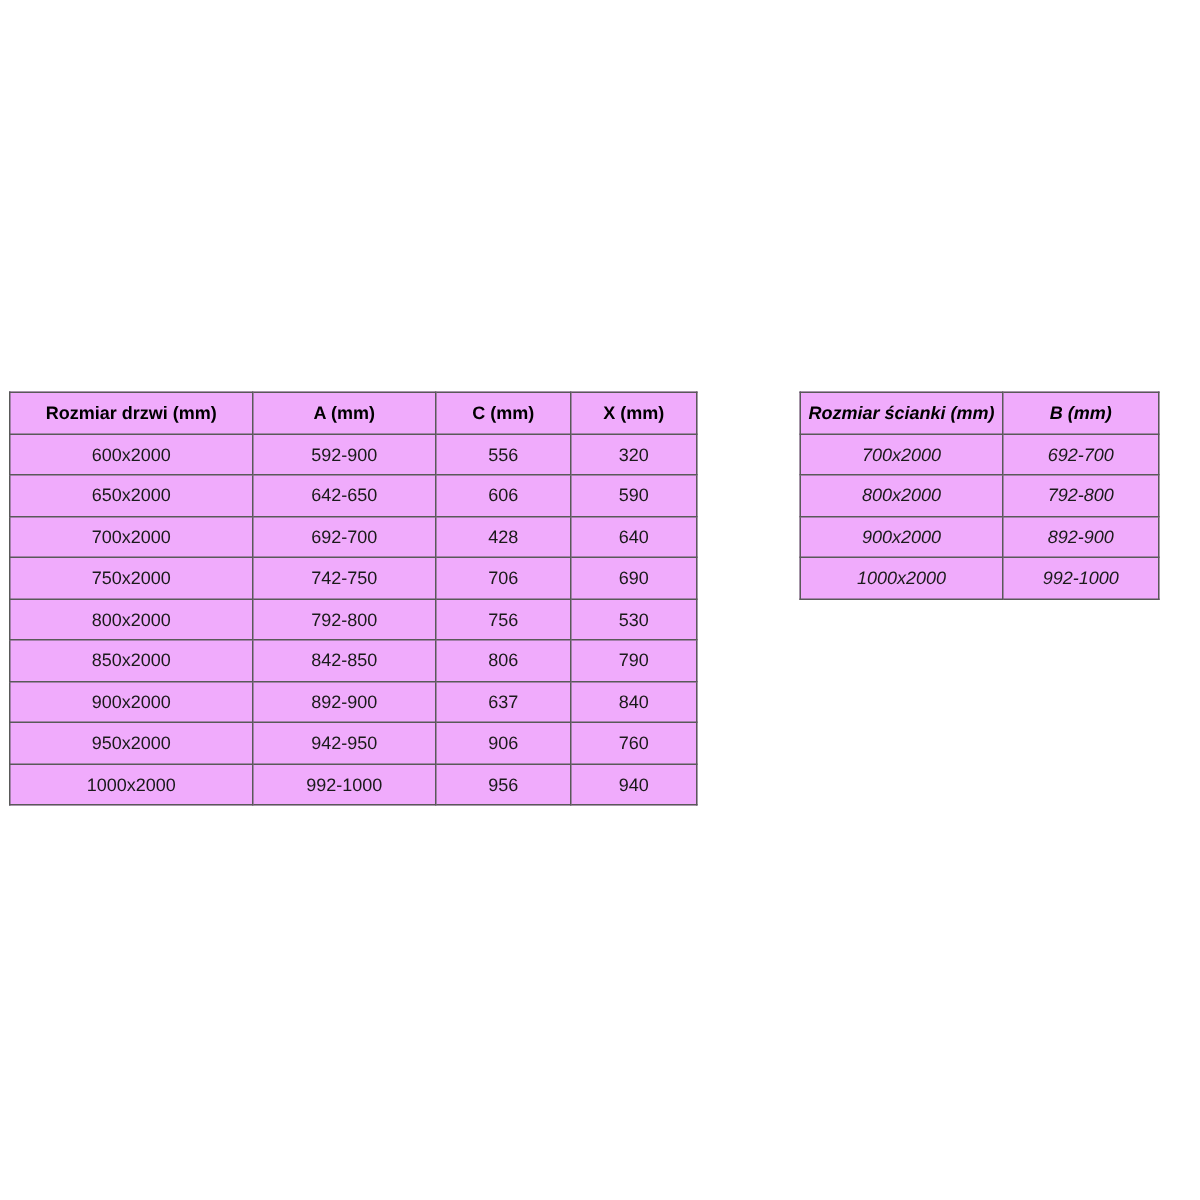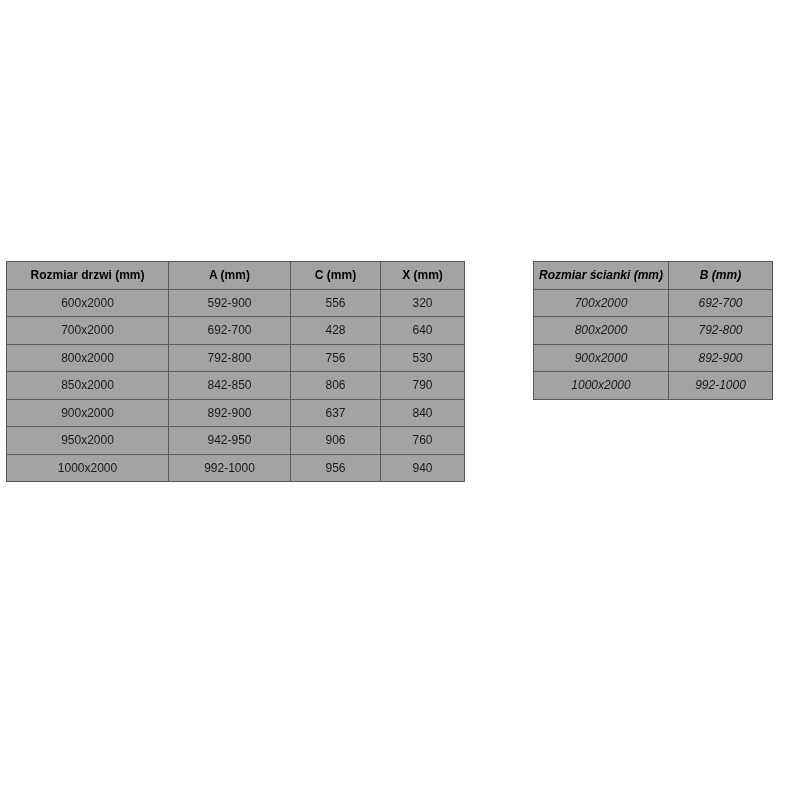--- a/index.html
+++ b/index.html
@@ -11,21 +11,21 @@
     height: 800px;
     background: #ffffff;
     font-family: "Liberation Sans", sans-serif;
     position: relative;
     overflow: hidden;
   }
   .spec-table {
     position: absolute;
     border-collapse: collapse;
     table-layout: fixed;
-    background: #a3a3a3;
+    background: #f0abfc;
   }
   .spec-table th,
   .spec-table td {
     border: 1px solid #595959;
     text-align: center;
     vertical-align: middle;
     padding: 0;
     color: #1a1a1a;
     font-size: 12px;
     height: 26.5px;
@@ -67,24 +67,36 @@
       </tr>
   </thead>
   <tbody>
       <tr>
         <td>600x2000</td>
         <td>592-900</td>
         <td>556</td>
         <td>320</td>
       </tr>
       <tr>
+        <td>650x2000</td>
+        <td>642-650</td>
+        <td>606</td>
+        <td>590</td>
+      </tr>
+      <tr>
         <td>700x2000</td>
         <td>692-700</td>
         <td>428</td>
         <td>640</td>
+      </tr>
+      <tr>
+        <td>750x2000</td>
+        <td>742-750</td>
+        <td>706</td>
+        <td>690</td>
       </tr>
       <tr>
         <td>800x2000</td>
         <td>792-800</td>
         <td>756</td>
         <td>530</td>
       </tr>
       <tr>
         <td>850x2000</td>
         <td>842-850</td>

